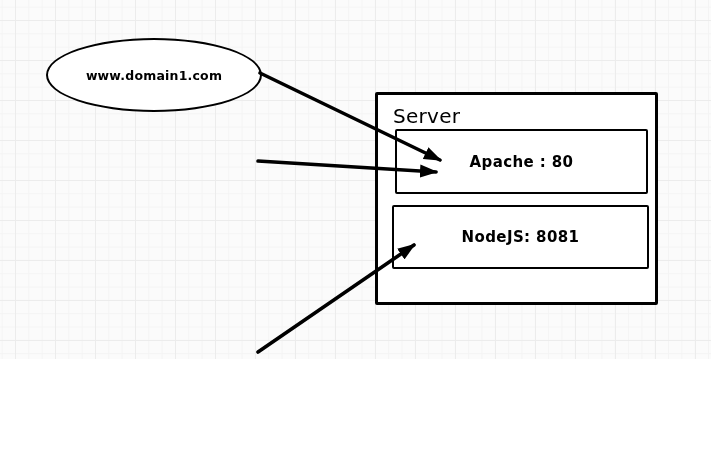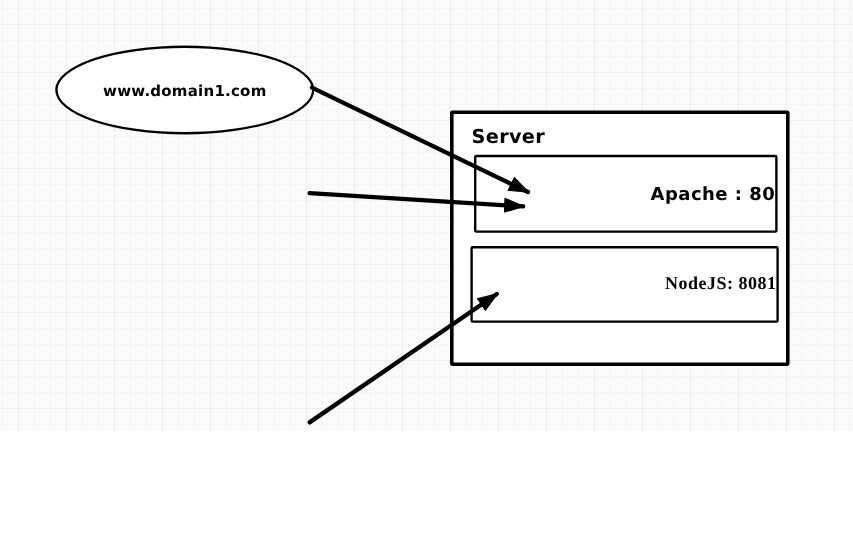--- a/index.html
+++ b/index.html
@@ -54,43 +54,43 @@
     left: 375px; top: 92px;
     width: 283px; height: 213px;
     border: 3px solid var(--ink);
     border-radius: 2px;
     background: var(--fill);
     z-index: 1;
   }
   .server-title {
     position: absolute;
     left: 15px; top: 9px;
-    font-size: 16px;
-    font-weight: bold;
+    font-size: 20px;
+    font-weight: normal;
     color: var(--ink);
     letter-spacing: 0.3px;
   }
   .service-box {
     position: absolute;
     border: 2.5px solid var(--ink);
     border-radius: 2px;
     background: var(--fill);
     display: flex;
     align-items: center;
-    justify-content: flex-end;
+    justify-content: center;
   }
   .service-box .service-label {
     font-size: 15px;
     font-weight: bold;
     color: var(--ink);
     letter-spacing: 0.4px;
     white-space: nowrap;
   }
   #service-apache { left: 17px; top: 34px;  width: 253px; height: 65px; }
-  #service-nodejs { left: 14px; top: 110px; width: 257px; height: 64px; font-family: Liberation Serif, serif; }
+  #service-nodejs { left: 14px; top: 110px; width: 257px; height: 64px; }
 
   svg.arrows {
     position: absolute;
     left: 0; top: 0;
     width: 711px; height: 457px;
     z-index: 3;
     pointer-events: none;
   }
   svg.arrows line {
     stroke: var(--ink);

